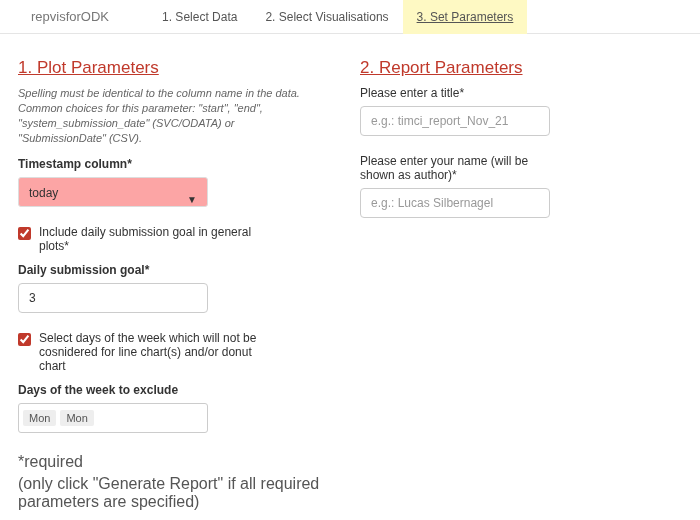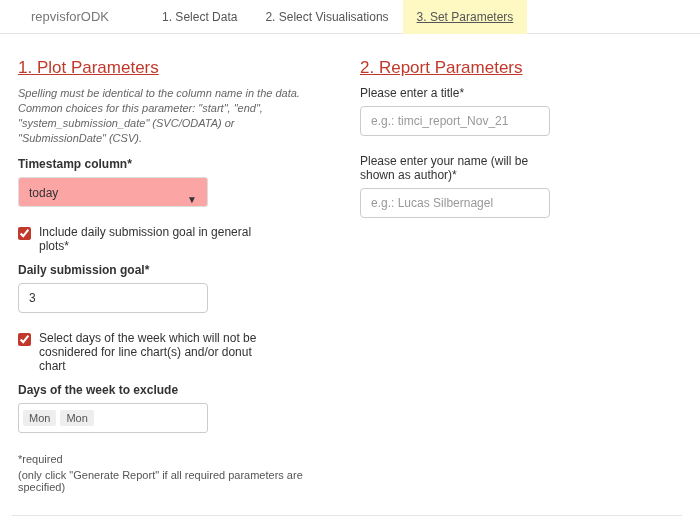--- a/index.html
+++ b/index.html
@@ -17,21 +17,21 @@
   .label.b { font-weight: 600; }
   .field { margin-bottom: 18px; }
   .select { position: relative; background: #fca5a5; border: 1px solid #ddd; border-radius: 3px; height: 30px; line-height: 30px; padding: 0 10px; width: 190px; font-size: 12px; cursor: pointer; }
   .select .caret { position: absolute; right: 10px; top: 7px; font-size: 10px; }
   .checkbox-row { display: flex; align-items: flex-start; gap: 8px; font-size: 12px; margin-bottom: 10px; max-width: 260px; }
   .checkbox-row input { margin-top: 2px; accent-color: #c0392b; }
   .text-input { border: 1px solid #ccc; border-radius: 4px; height: 30px; padding: 8px 10px; width: 190px; font-size: 12px; color: #333; }
   .text-input::placeholder { color: #999; }
   .chips { border: 1px solid #ccc; border-radius: 3px; height: 30px; display: flex; align-items: center; padding: 0 4px; gap: 4px; width: 190px; }
   .chip { background: #eee; border-radius: 2px; padding: 2px 6px; font-size: 11px; color: #555; }
-  .footnote { font-size: 11px; color: #555; margin-top: 20px; }
+  .footnote { font-size: 16px; color: #555; margin-top: 20px; }
   .footnote.italic { font-style: normal; }
   .footnote + .footnote { margin-top: 4px; }
   hr.sep { border: none; border-top: 1px solid #e5e5e5; margin: 12px 0 10px 0; }
   .btn-wrap { padding: 0 18px 8px 12px; }
 </style>
 </head>
 <body>
 
 <div class="topbar">
   <div class="brand">repvisforODK</div>

